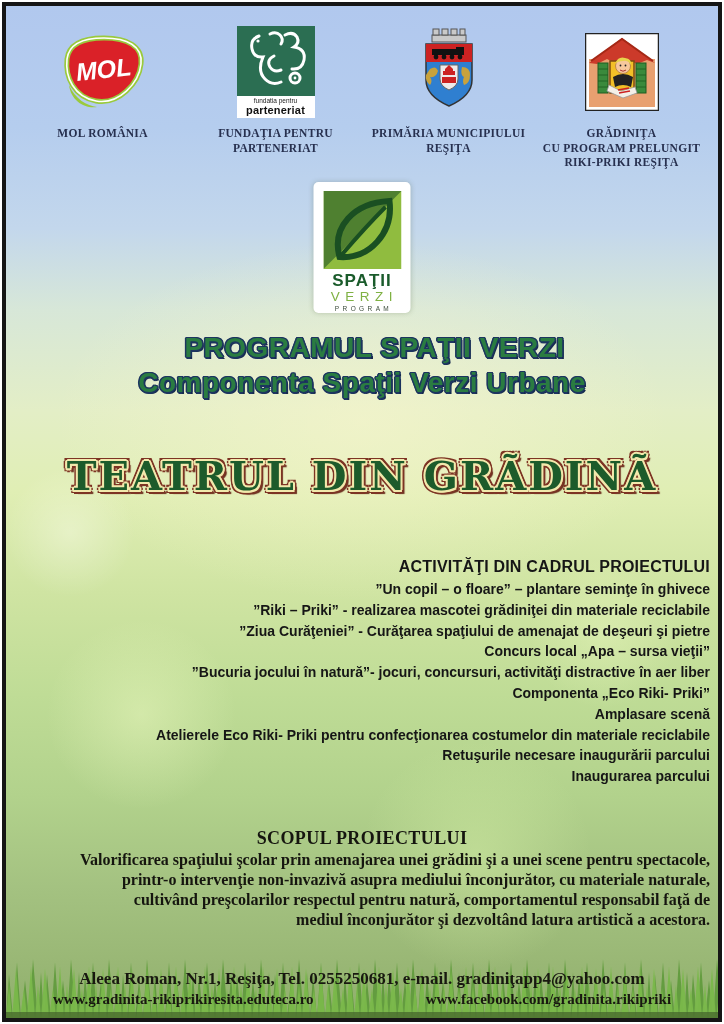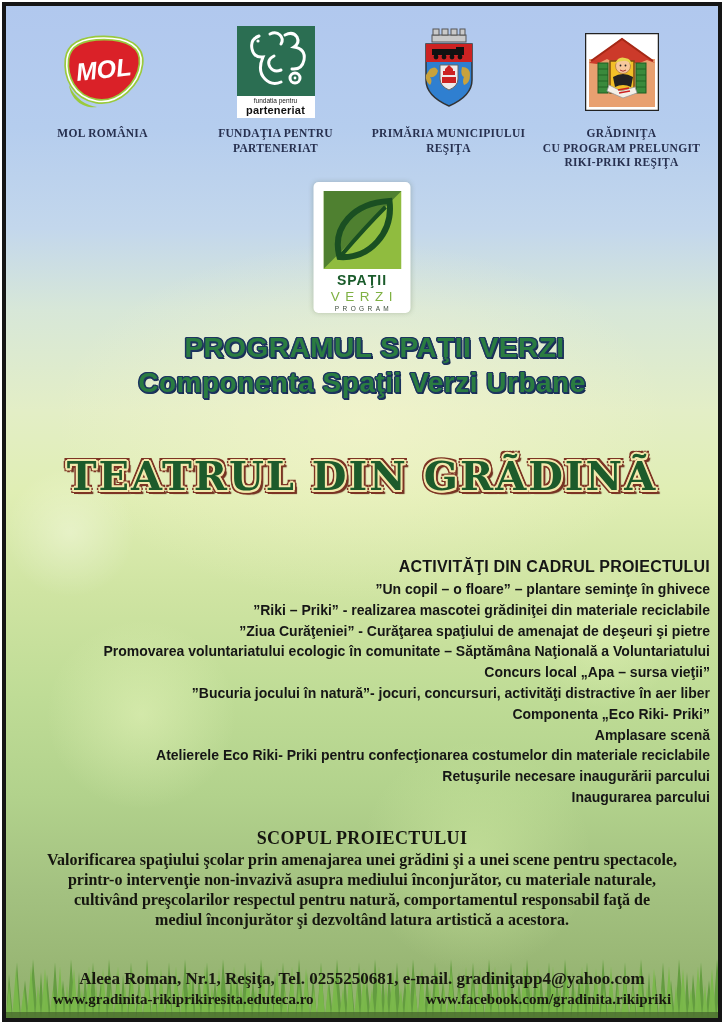--- a/index.html
+++ b/index.html
@@ -22,21 +22,21 @@
   .plabel{margin-top:8px;text-align:center;font-family:"Liberation Serif",serif;font-weight:bold;
           font-size:11.5px;line-height:14.5px;color:#27304f;letter-spacing:.3px;}
   .fpp-band{background:#fff;text-align:center;padding:1px 3px 2px;}
   .fpp-small{display:block;font-size:6.5px;color:#222;line-height:7px;}
   .fpp-bold{display:block;font-size:11px;font-weight:bold;color:#111;line-height:12px;letter-spacing:.2px;}
 
   
   .sv-card{position:absolute;top:176px;left:50%;transform:translateX(-50%);width:97px;height:131px;
            background:#fff;border-radius:5px;box-shadow:0 0 5px rgba(60,80,40,.25);text-align:center;}
   .sv-square{margin:9px auto 3px;width:78px;height:78px;display:block;}
-  .sv-w1{font-size:14px;font-weight:bold;color:#1a5b2b;letter-spacing:1px;line-height:17px;}
+  .sv-w1{font-size:17px;font-weight:bold;color:#1a5b2b;letter-spacing:1px;line-height:17px;}
   .sv-w2{font-size:13.5px;color:#7fb143;letter-spacing:5.5px;line-height:15px;margin-left:5px;}
   .sv-w3{font-size:6.5px;color:#3a4a3a;letter-spacing:3.4px;line-height:9px;margin-left:3px;}
 
   
   .program-title,.program-subtitle{position:absolute;left:0;right:0;text-align:center;
     font-weight:bold;font-size:28px;color:#2a7c41;letter-spacing:.5px;
     text-shadow:-1.5px 0 #1d3560,1.5px 0 #1d3560,0 -1.5px #1d3560,0 1.5px #1d3560,
       -1px -1px #1d3560,1px -1px #1d3560,-1px 1px #1d3560,1.8px 1.8px 0 #16294d;}
   .program-title{top:326px;padding-left:25px;}
   .program-subtitle{top:361px;}
@@ -51,21 +51,21 @@
 
   
   .activities{position:absolute;top:549px;left:8px;right:8px;text-align:right;color:#161616;}
   .act-heading{font-size:16px;font-weight:bold;letter-spacing:.2px;line-height:24px;}
   .act-line{font-size:14px;font-weight:bold;line-height:20.8px;white-space:nowrap;}
 
   
   .scope{position:absolute;top:820px;left:8px;right:8px;text-align:center;color:#15150f;
          font-family:"Liberation Serif",serif;font-weight:bold;}
   .scope-heading{font-size:18px;line-height:24px;letter-spacing:.4px;}
-  .scope-line{font-size:16px;line-height:20px;white-space:nowrap;}
+  .scope-line{font-size:16px;line-height:20px;white-space:nowrap;text-align:right;}
 
   
   .grass-strip{position:absolute;left:0;right:0;bottom:0;height:64px;}
   .footer-text{position:absolute;left:0;right:0;bottom:10px;text-align:center;z-index:3;
                font-family:"Liberation Serif",serif;font-weight:bold;color:#181810;}
   .footer-address{font-size:17px;line-height:22px;white-space:nowrap;}
   .footer-links{display:flex;justify-content:center;gap:112px;font-size:15px;line-height:18px;}
 </style>
 </head>
 <body>
@@ -213,21 +213,20 @@
 
     <div class="program-title">PROGRAMUL SPAŢII VERZI</div>
     <div class="program-subtitle">Componenta Spaţii Verzi Urbane</div>
     <h1 class="main-title">TEATRUL DIN GRÃDINÃ</h1>
 
     <section class="activities">
       <div class="act-heading">ACTIVITĂŢI DIN CADRUL PROIECTULUI</div>
       <div class="act-line">”Un copil – o floare” – plantare seminţe în ghivece</div>
       <div class="act-line">”Riki – Priki” - realizarea mascotei grădiniţei din materiale reciclabile</div>
       <div class="act-line">”Ziua Curăţeniei” - Curăţarea spaţiului de amenajat de deşeuri şi pietre</div>
-      <div class="act-line">Promovarea voluntariatului ecologic în comunitate – Săptămâna Naţională a Voluntariatului</div>
       <div class="act-line">Concurs  local „Apa – sursa vieţii”</div>
       <div class="act-line">”Bucuria jocului în natură”- jocuri, concursuri, activităţi distractive în aer liber</div>
       <div class="act-line">Componenta „Eco Riki- Priki”</div>
       <div class="act-line">Amplasare scenă</div>
       <div class="act-line">Atelierele Eco Riki- Priki pentru confecţionarea costumelor din materiale reciclabile</div>
       <div class="act-line">Retuşurile necesare inaugurării parcului</div>
       <div class="act-line">Inaugurarea parcului</div>
     </section>
 
     <section class="scope">

